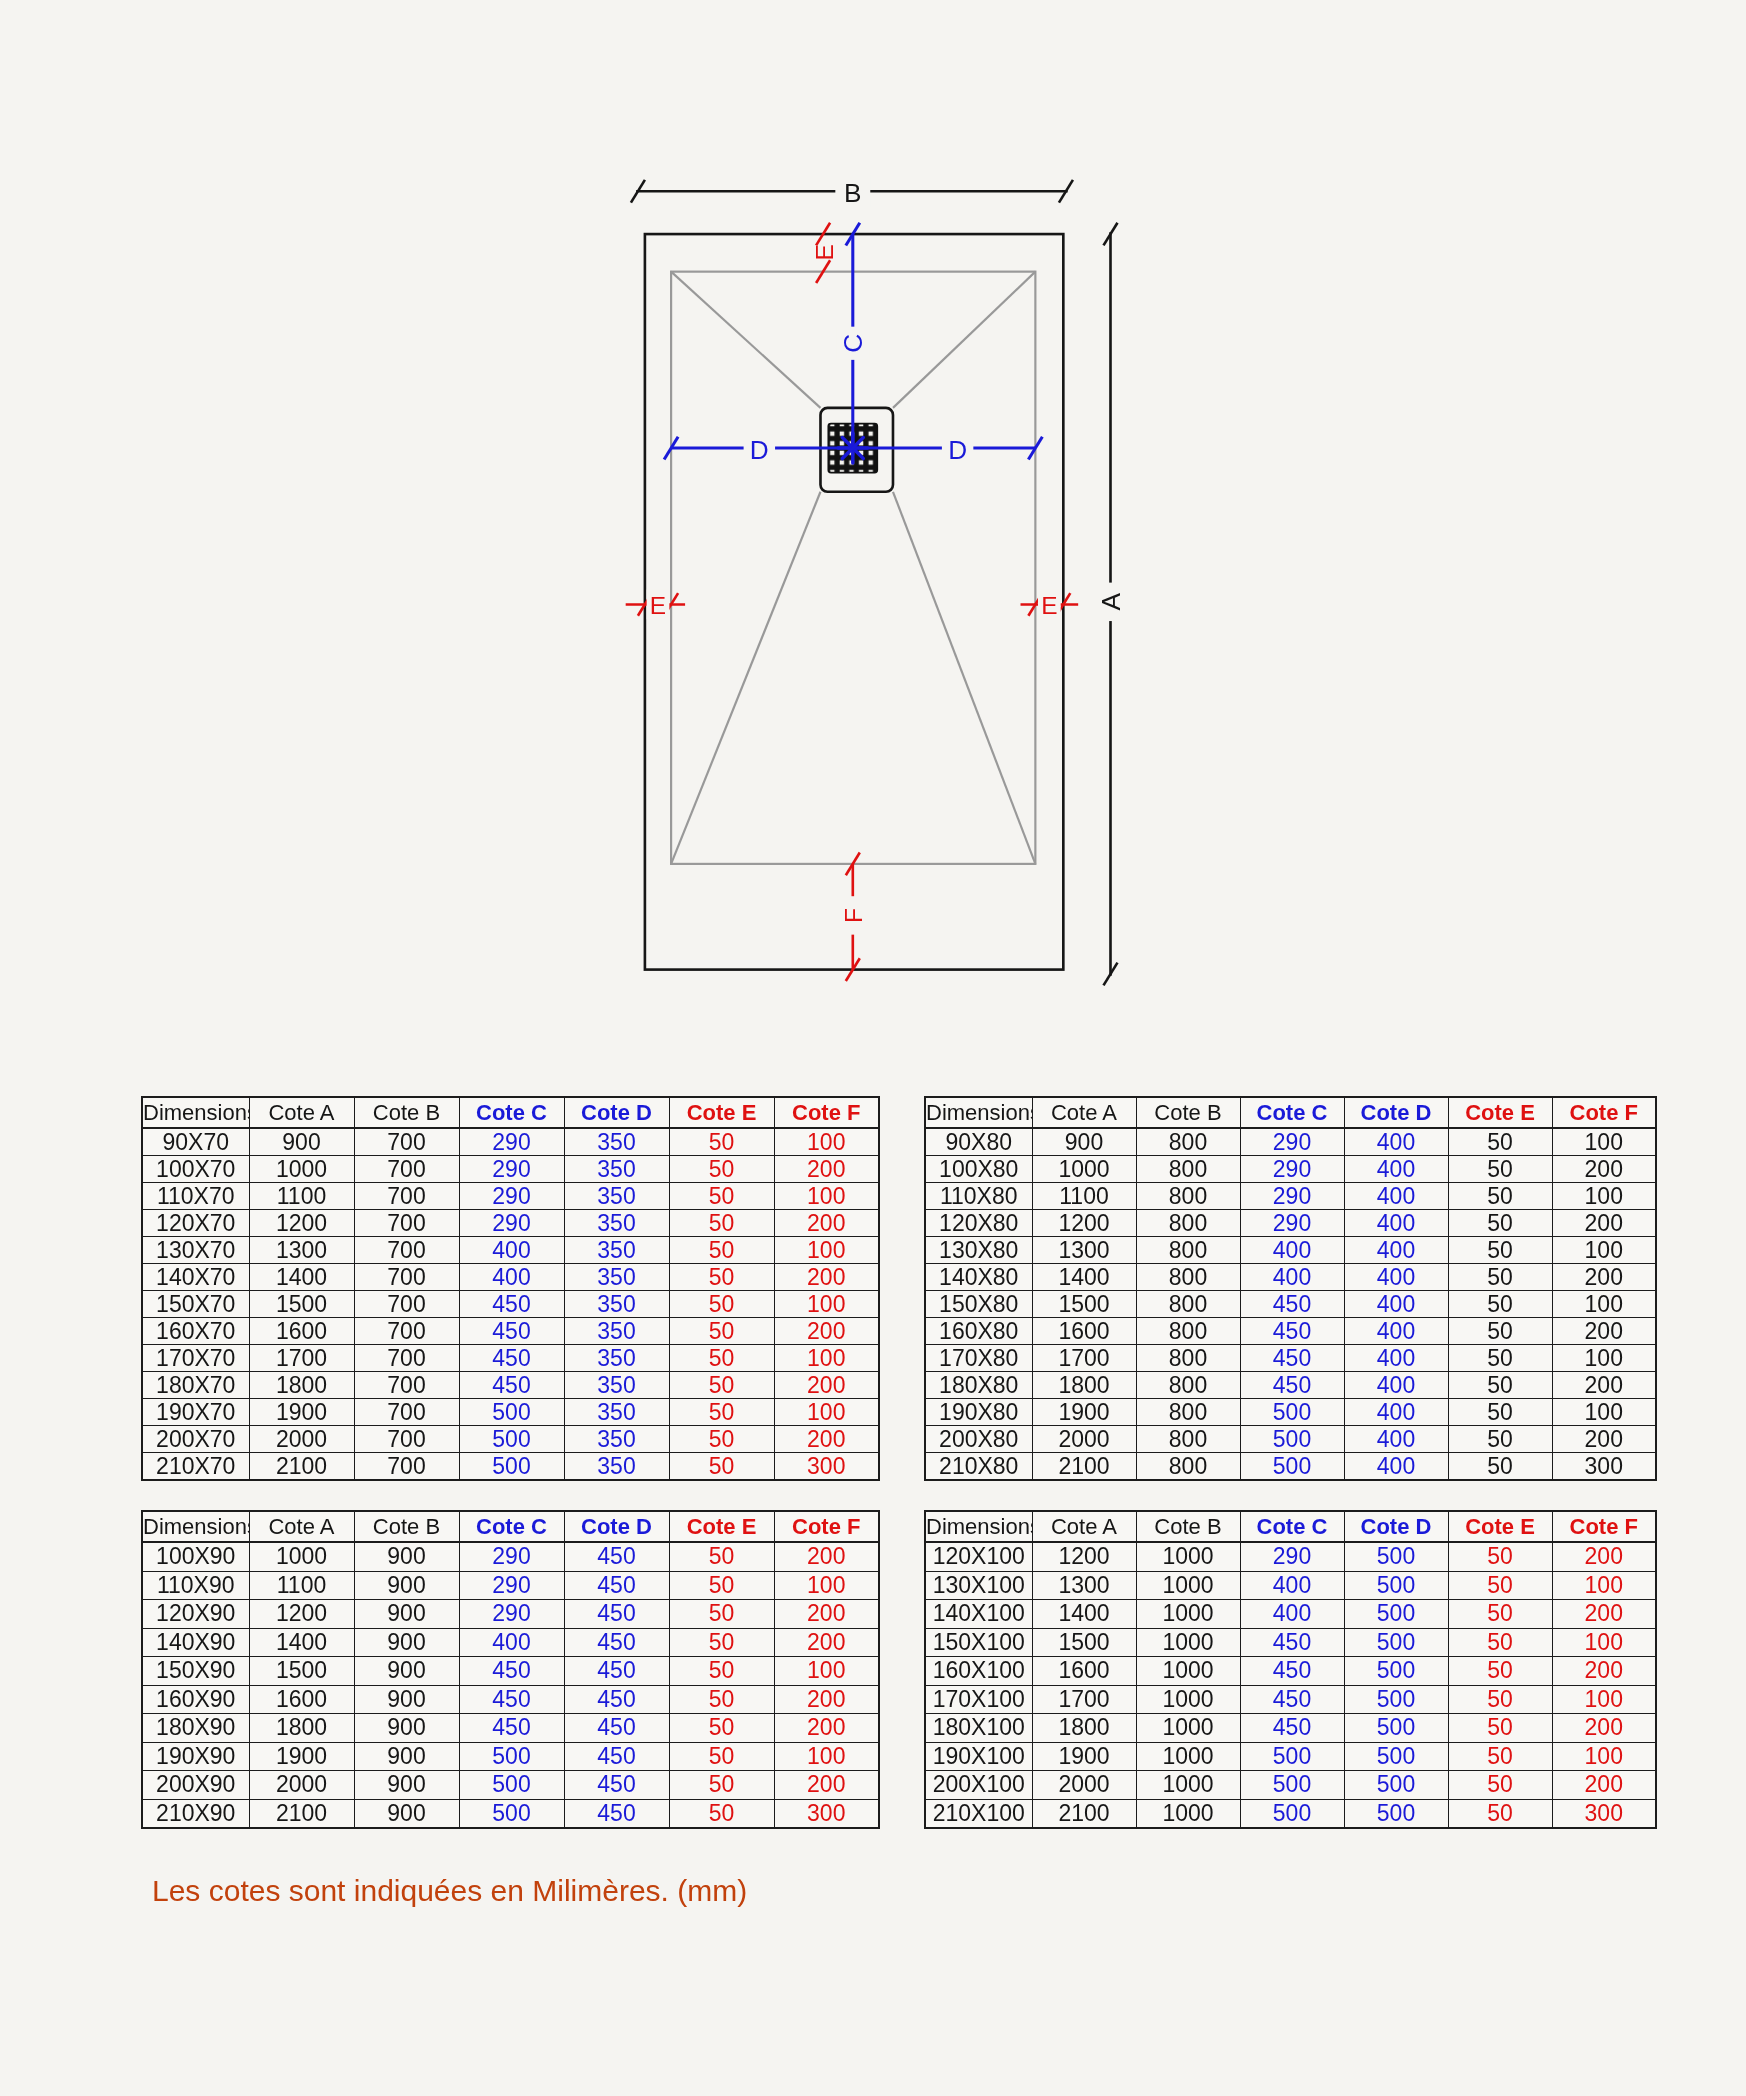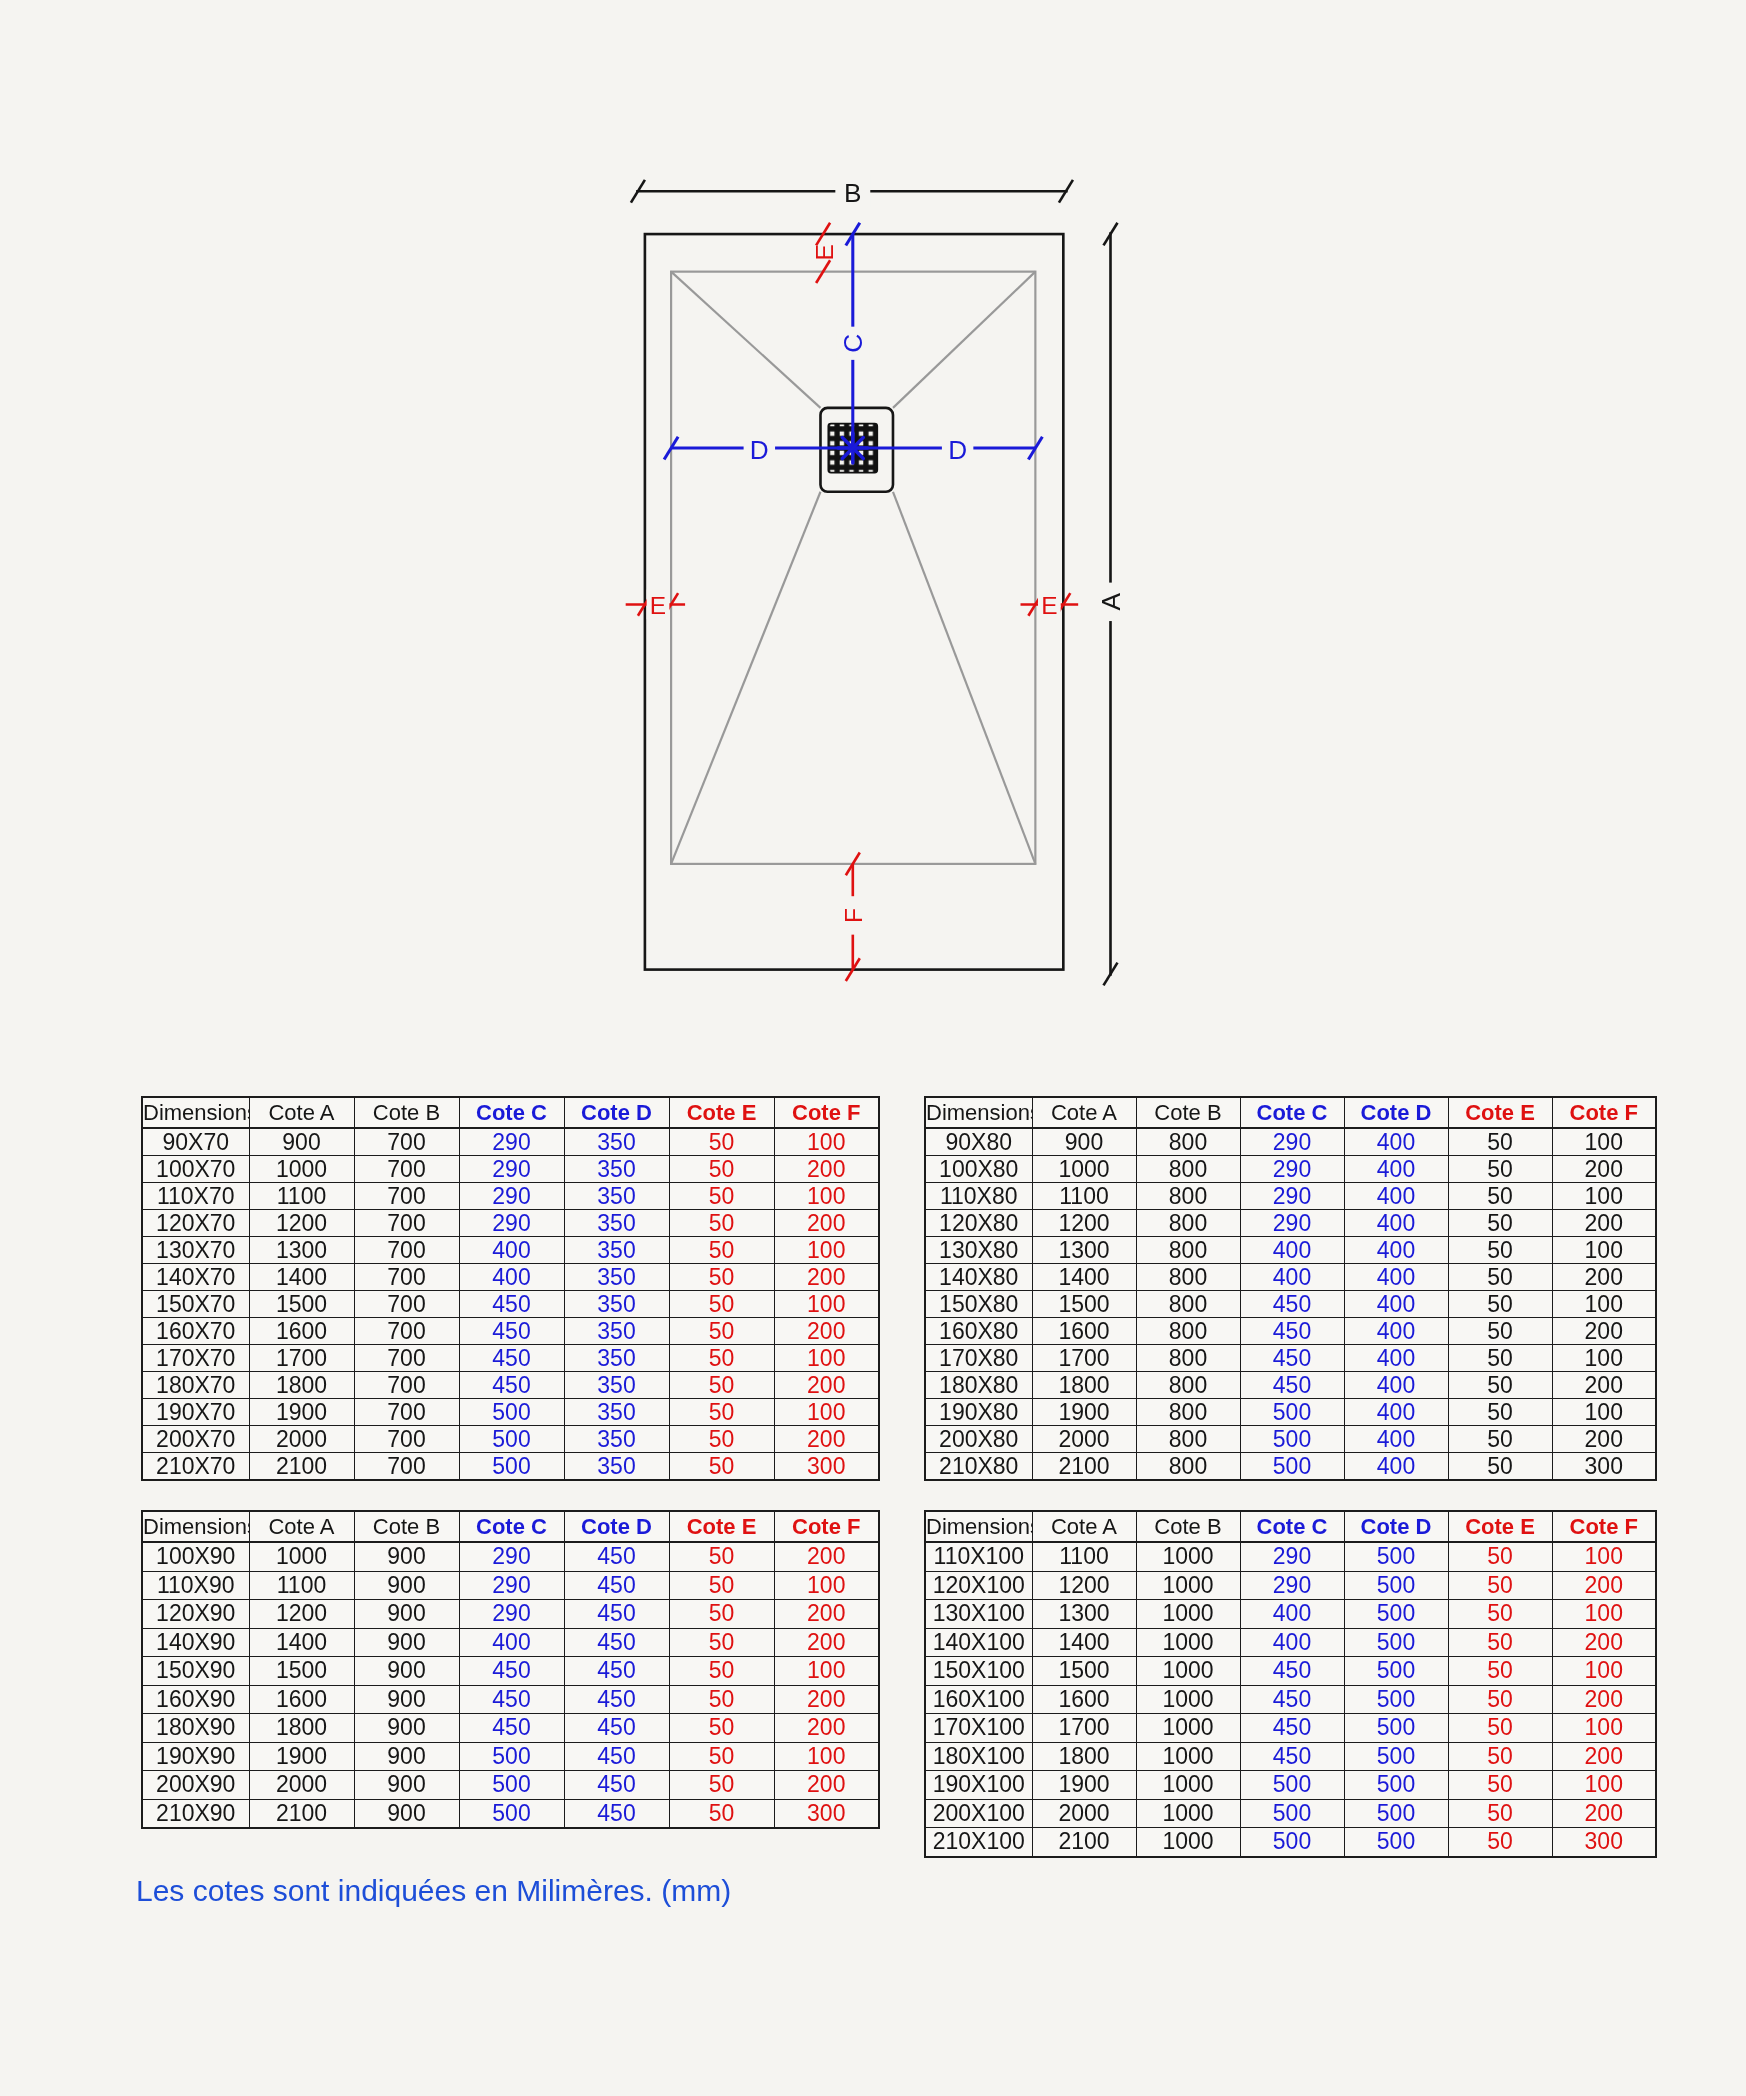--- a/index.html
+++ b/index.html
@@ -45,22 +45,22 @@
   .c-red{color:#df1111;}
   #t70  {left:141px; top:1096px; width:735px;}
   #t80  {left:924px;top:1096px; width:730px;}
   #t90  {left:141px; top:1510px; width:735px;}
   #t100 {left:924px;top:1510px; width:730px;}
   #t70 tbody td, #t80 tbody td{height:26px;}
   #t90 tbody td, #t100 tbody td{height:27.5px;}
 
   
   #note{
-    position:absolute;left:136px;top:1874px;
-    font-size:30px;color:#1d4ed8;
+    position:absolute;left:152px;top:1874px;
+    font-size:30px;color:#c2410c;
   }
 </style>
 </head>
 <body>
 
 <div id="stage">
 
   <svg id="diagram" viewBox="0 0 720 1020">
     <defs>
       <pattern id="grate" width="11" height="11" patternUnits="userSpaceOnUse">
@@ -566,29 +566,20 @@
           <th>Cote A</th>
           <th>Cote B</th>
           <th class="c-blue">Cote C</th>
           <th class="c-blue">Cote D</th>
           <th class="c-red">Cote E</th>
           <th class="c-red">Cote F</th>
         </tr>
       </thead>
       <tbody>
         <tr>
-          <td class="dim">110X100</td>
-          <td>1100</td>
-          <td>1000</td>
-          <td class="c-blue">290</td>
-          <td class="c-blue">500</td>
-          <td class="c-red">50</td>
-          <td class="c-red">100</td>
-        </tr>
-        <tr>
           <td class="dim">120X100</td>
           <td>1200</td>
           <td>1000</td>
           <td class="c-blue">290</td>
           <td class="c-blue">500</td>
           <td class="c-red">50</td>
           <td class="c-red">200</td>
         </tr>
         <tr>
           <td class="dim">130X100</td>

